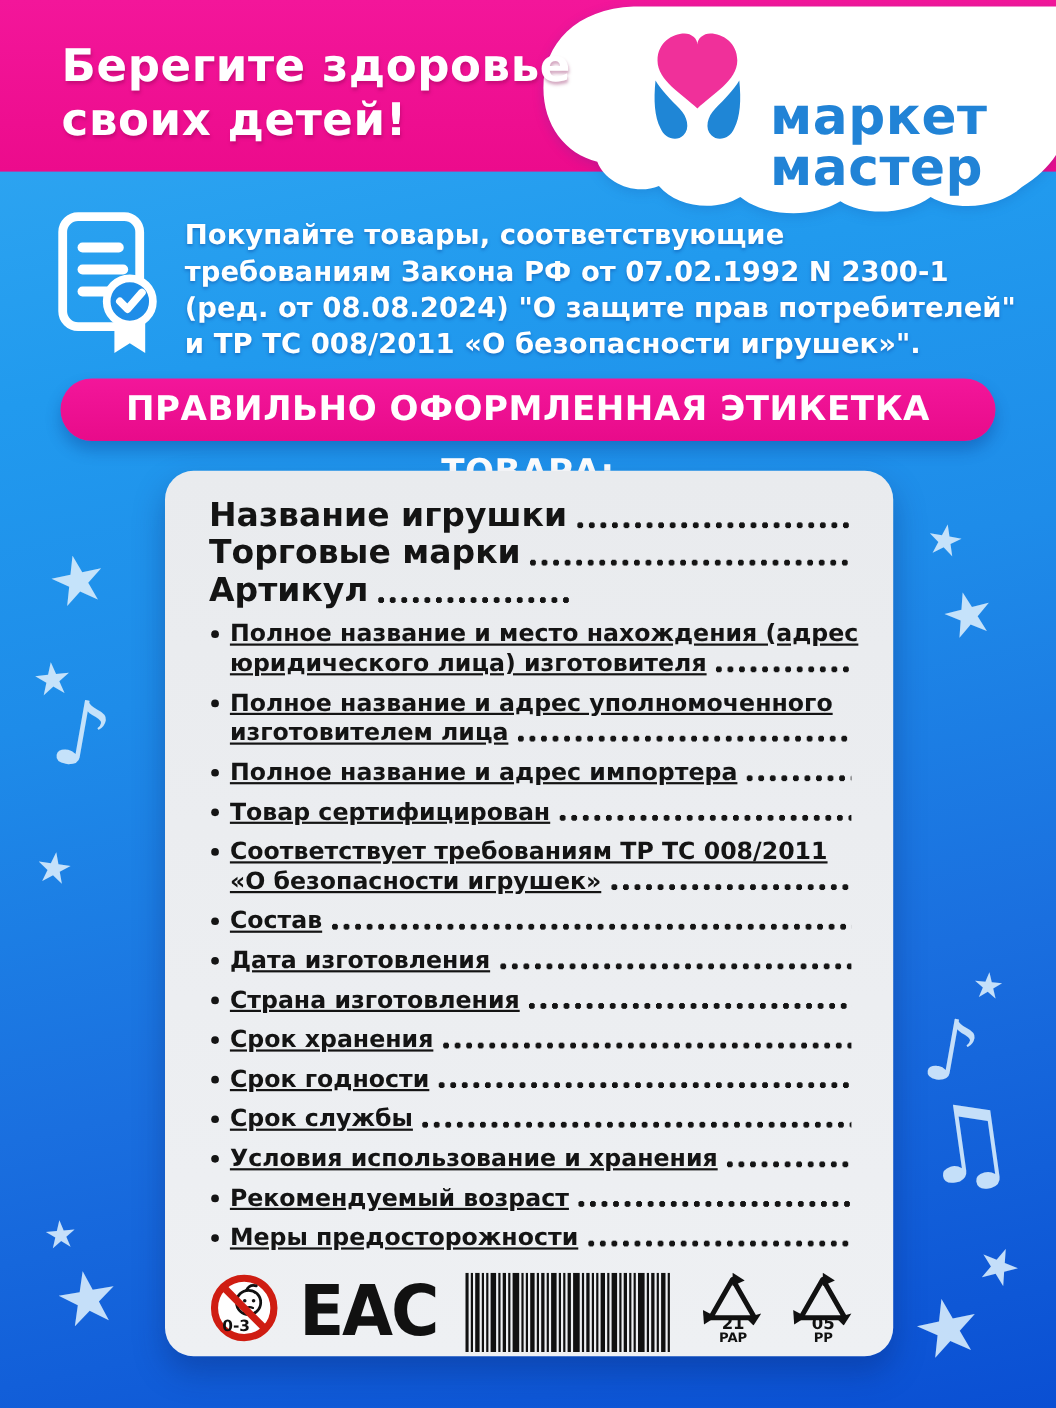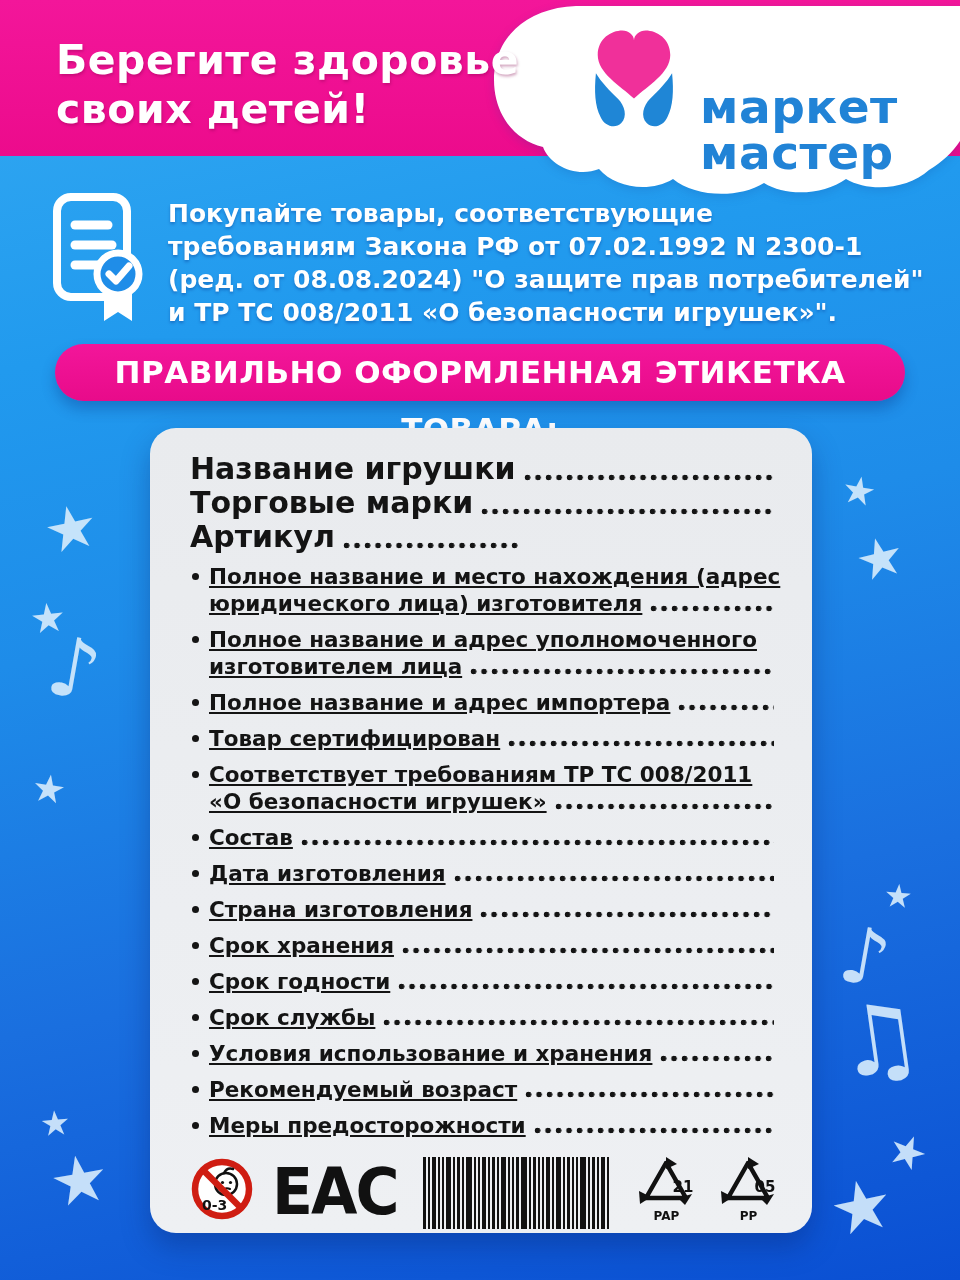--- a/index.html
+++ b/index.html
@@ -45,21 +45,21 @@
   .dots{flex:1;align-self:flex-end;height:7px;margin:0 2px 5px 8px;
     background-image:radial-gradient(circle at 3.5px 3.5px,#141414 2.6px,transparent 3.1px);
     background-size:10.5px 7px;background-repeat:repeat-x;}
   
   .marks{display:flex;align-items:flex-start;margin-top:14px;}
   .mark-age{margin-top:4px;}
   .mark-eac{margin:8px 0 0 18px;font-weight:800;font-size:60px;line-height:62px;
     letter-spacing:-2px;transform:scaleY(1.06);color:#111;}
   .mark-barcode{margin:4px 0 0 26px;}
   .recycle{position:relative;width:54px;margin:4px 0 0 28px;text-align:center;}
-  .rnum{position:absolute;left:0;right:0;top:21px;font-size:15px;font-weight:800;color:#111;text-align:right;}
+  .rnum{position:absolute;left:0;right:0;top:37px;font-size:15px;font-weight:800;color:#111;}
   .rmat{font-size:12px;font-weight:800;color:#111;margin-top:0;}
   
   .dec{position:absolute;color:#d4eafc;line-height:1;opacity:.92;}
   .star::before{content:"★";}
   .note1::before{content:"♪";}
   .note2::before{content:"♫";}
 </style>
 </head>
 <body>
 

